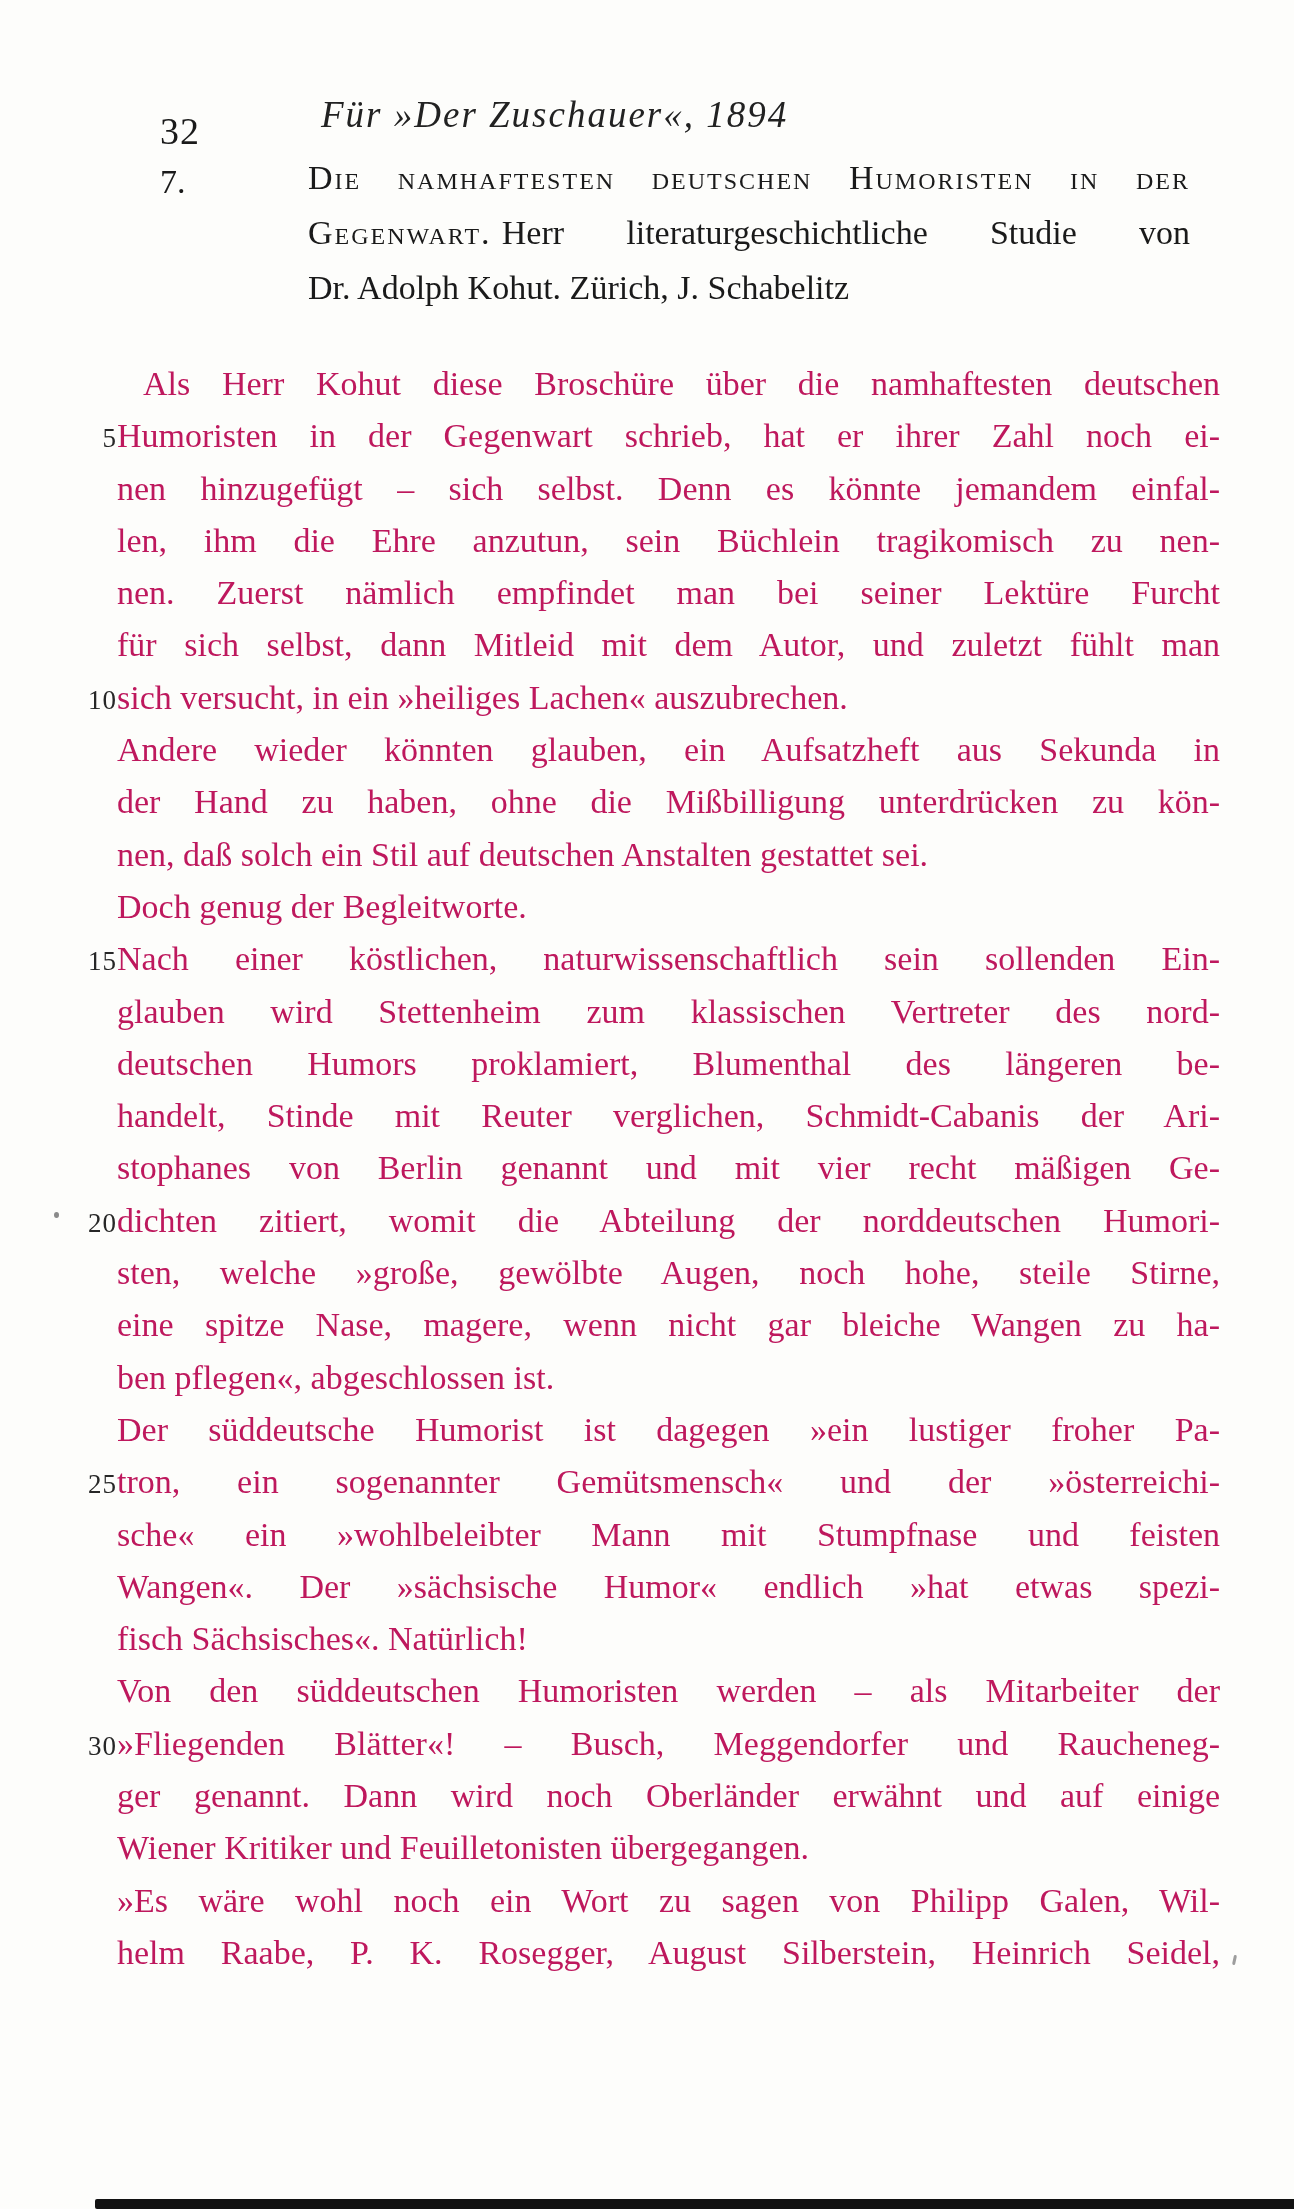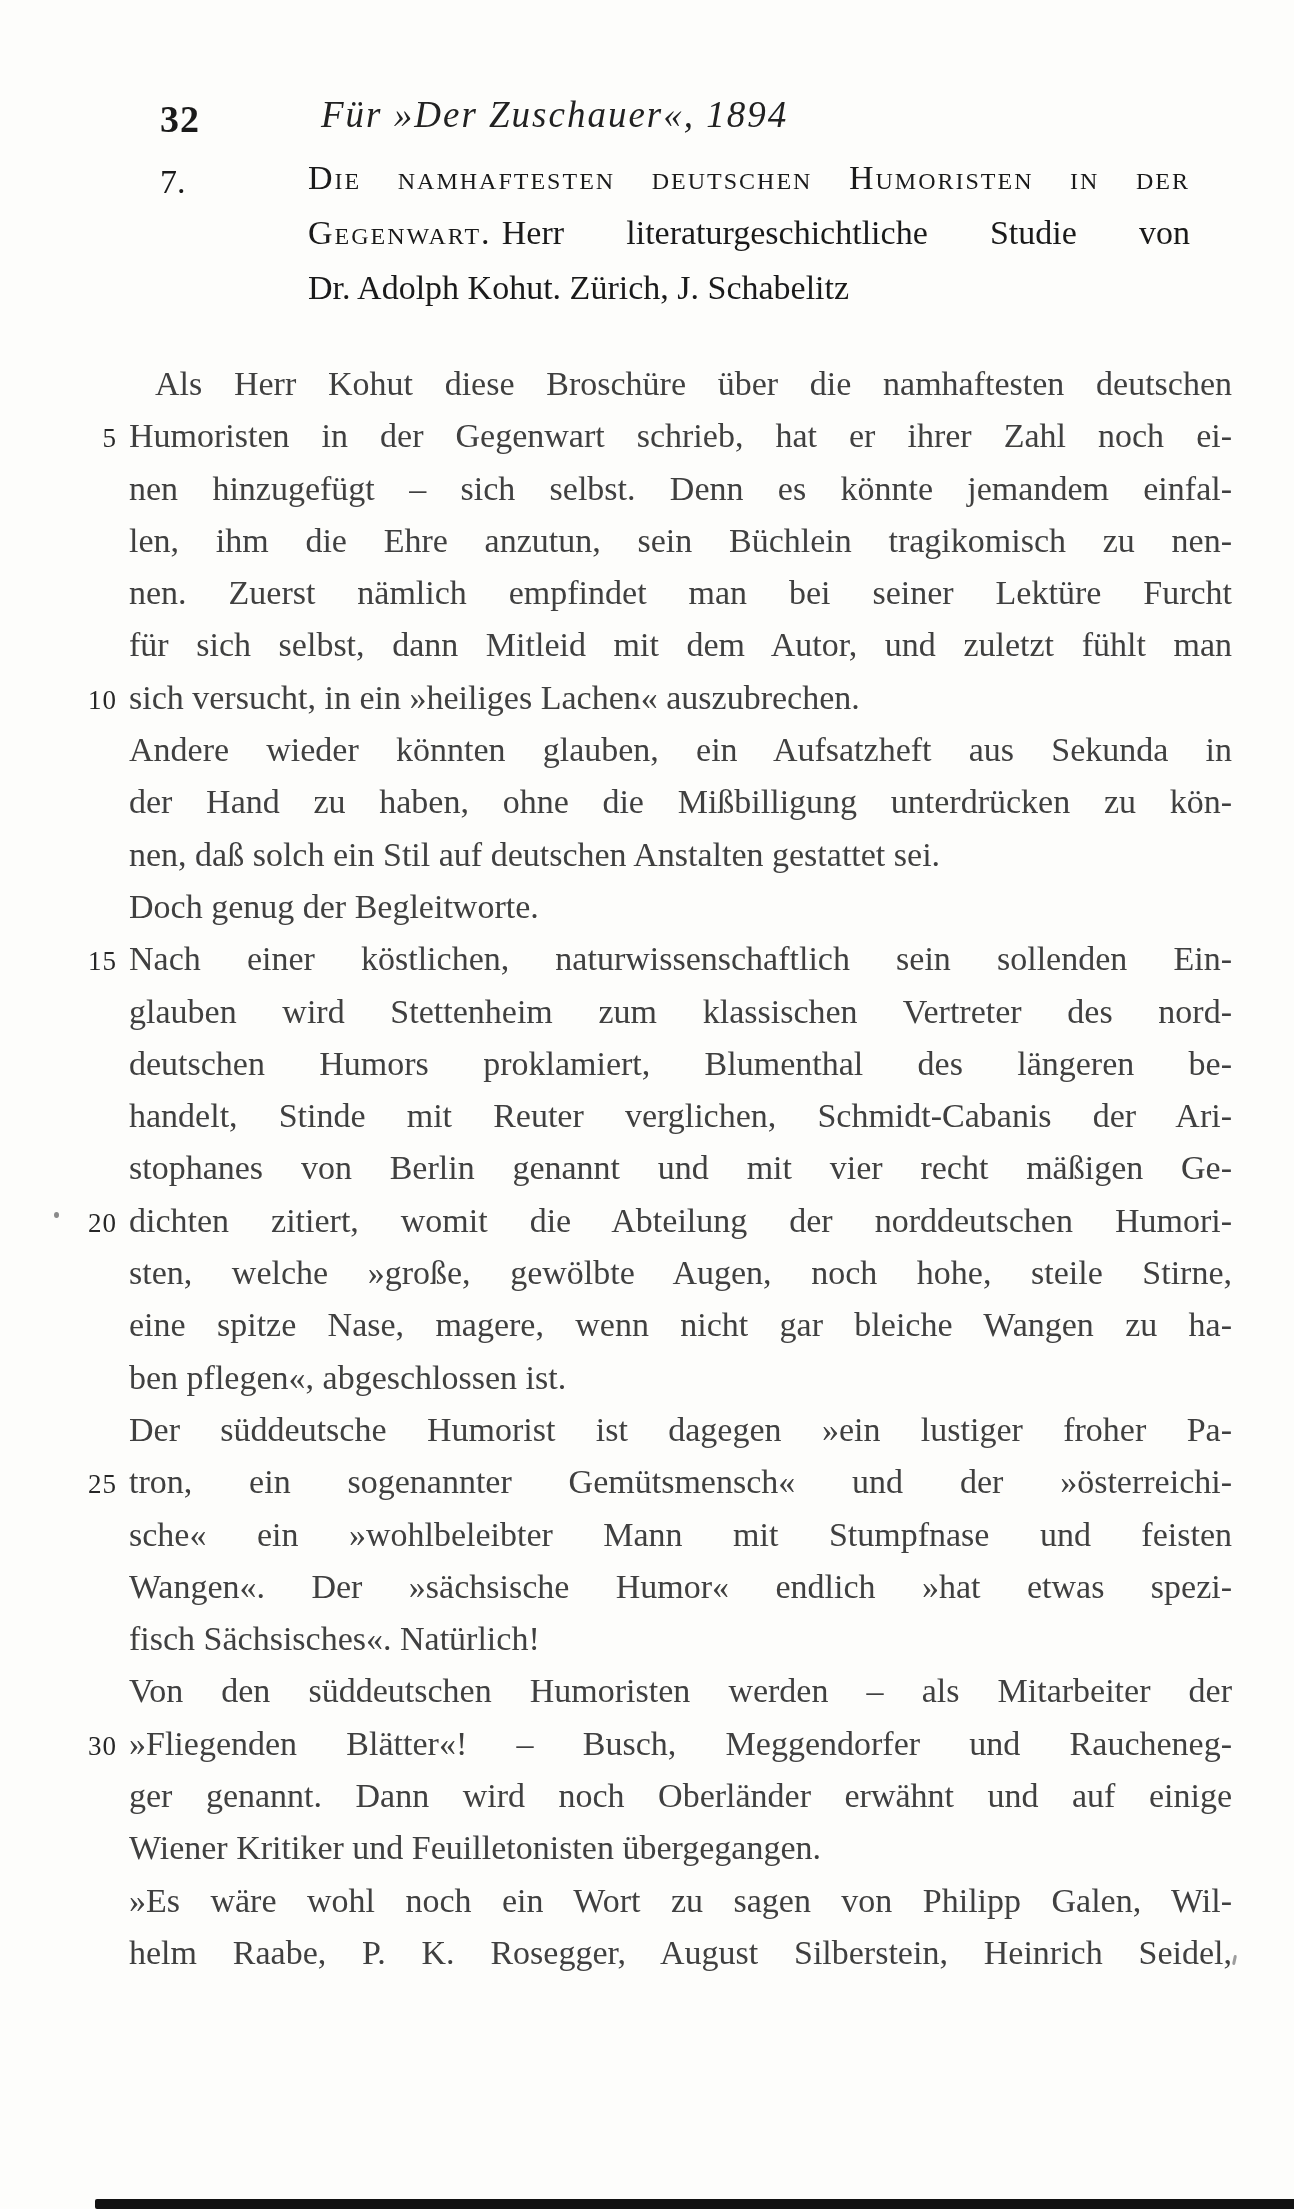--- a/index.html
+++ b/index.html
@@ -8,22 +8,22 @@
     position:relative;
     width:1294px;height:2209px;
     margin:0 auto;
     background:#fdfdfb;
     font-family:"Liberation Serif","DejaVu Serif",serif;
     color:#1a1a1a;
     overflow:hidden;
   }
   
   .hdr-pagenum{
-    position:absolute;left:160px;top:100px;
-    font-size:38px;line-height:38px;letter-spacing:1px;font-weight:bold;
+    position:absolute;left:160px;top:112px;
+    font-size:38px;line-height:38px;letter-spacing:1px;
   }
   .hdr-running{
     position:absolute;left:321px;top:95px;
     font-size:37px;line-height:40px;
     font-style:italic;letter-spacing:2px;
     color:#222;
   }
   
   .entry-num{
     position:absolute;left:160px;top:162px;
@@ -49,26 +49,26 @@
     display:flex;align-items:baseline;
     height:52.3px;line-height:52.3px;
   }
   .lnum{
     flex:0 0 62px;width:62px;
     text-align:right;
     font-size:27px;
     color:#272727;letter-spacing:1px;
   }
   .ltext{
-    margin-left:12px;
+    margin-left:0;
     width:1103px;
     font-size:34px;
     text-align:justify;
     text-align-last:justify;
-    color:#404040;
+    color:#be185d;
   }
   .endp .ltext{text-align-last:left;}
   .indent .ltext{text-indent:26px;}
   
   .speck1{position:absolute;left:54px;top:1212px;width:5px;height:6px;border-radius:50%;background:#8a8a8a;}
   .speck2{position:absolute;left:1233px;top:1955px;width:3px;height:10px;border-radius:2px;background:#9d9d9d;transform:rotate(12deg);}
   .bottom-bar{
     position:absolute;left:95px;top:2199px;width:1199px;height:10px;
     background:#121212;border-radius:2px 0 0 2px;
   }

